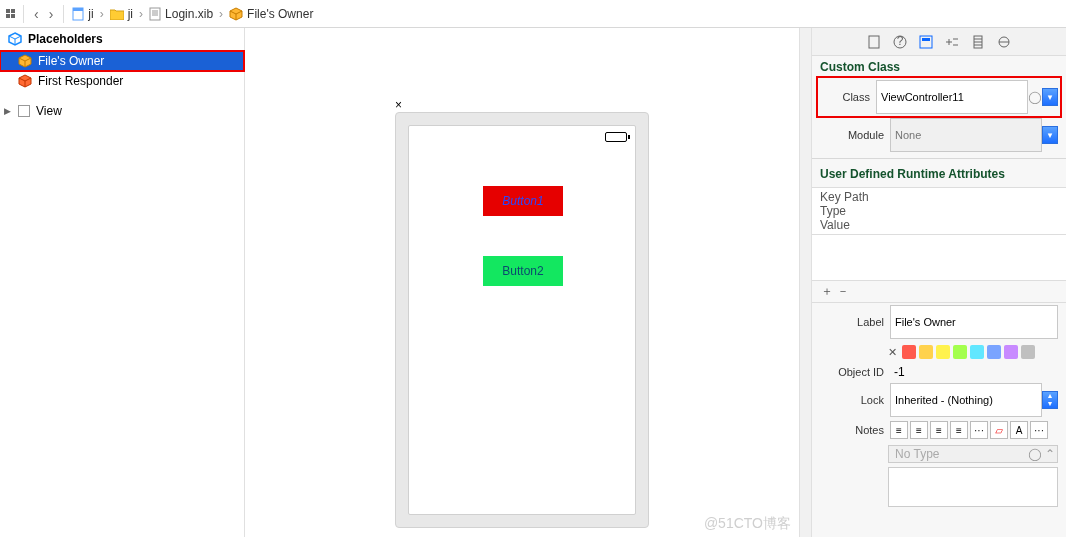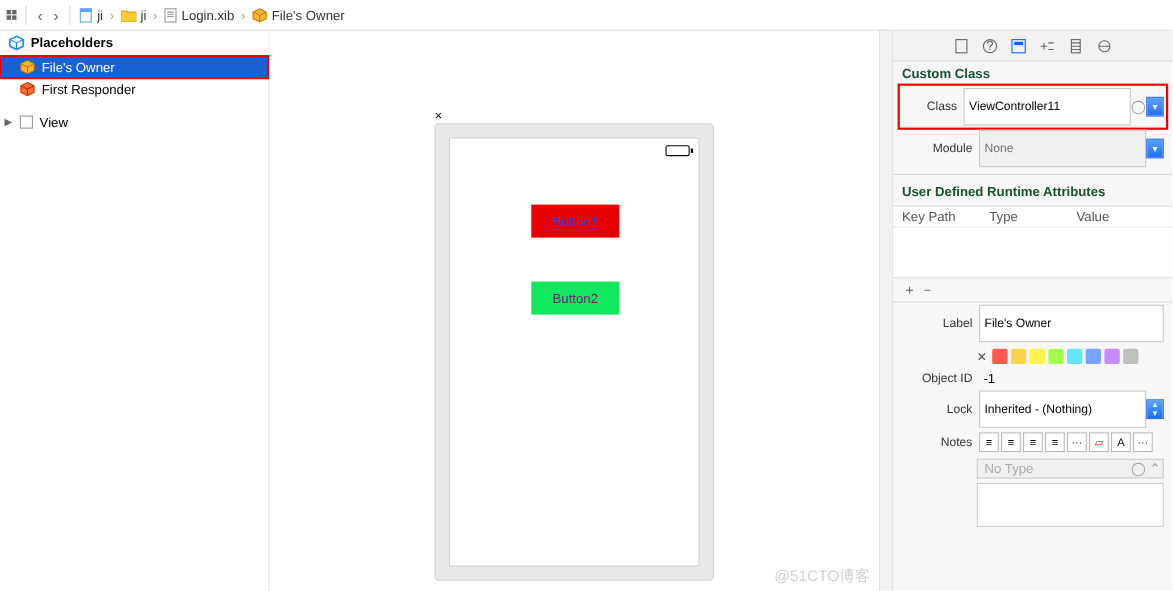--- a/index.html
+++ b/index.html
@@ -31,39 +31,39 @@
   .icon-doc { width: 12px; height: 14px; }
   .icon-folder { width: 14px; height: 12px; }
 
   
   .canvas { flex: 1; background: #fff; display: flex; justify-content: center; padding-top: 70px; position: relative; }
   .phone-wrap { position: relative; }
   .phone-outer { background: #e8e8e8; border: 1px solid #d2d2d2; border-radius: 4px; padding: 12px 12px; }
   .phone { width: 228px; height: 390px; background: #fff; border: 1px solid #d0d0d0; border-radius: 2px; position: relative; }
   .battery { position: absolute; top: 6px; right: 8px; width: 22px; height: 10px; border: 1.5px solid #000; border-radius: 2px; }
   .battery::after { content: ""; position: absolute; right: -4px; top: 2px; width: 2px; height: 4px; background: #000; }
-  .btn1 { position: absolute; top: 60px; left: 74px; width: 80px; height: 30px; background: #e60000; color: #2649ff; display: flex; align-items: center; justify-content: center; font-size: 14px; }
-  .btn2 { position: absolute; top: 130px; left: 74px; width: 80px; height: 30px; background: #13e760; color: #701a75; display: flex; align-items: center; justify-content: center; font-size: 14px; }
+  .btn1 { position: absolute; top: 60px; left: 74px; width: 80px; height: 30px; background: #e60000; color: #2649ff; display: flex; align-items: center; justify-content: center; font-size: 14px; font-style: italic; }
+  .btn2 { position: absolute; top: 130px; left: 74px; width: 80px; height: 30px; background: #13e760; color: #0c4a6e; display: flex; align-items: center; justify-content: center; font-size: 14px; }
 
   
   .inspector { width: 255px; border-left: 1px solid #e0e0e0; background: #f7f7f7; display: flex; flex-direction: column; }
   .insp-toolbar { height: 28px; display: flex; align-items: center; justify-content: center; gap: 10px; border-bottom: 1px solid #ddd; background: #f2f2f2; }
   .insp-toolbar .ic { width: 16px; height: 16px; display: flex; align-items: center; justify-content: center; color: #555; cursor: default; }
   .insp-toolbar .ic.active { color: #0a66ff; }
   .insp-section-title { font-weight: 700; padding: 4px 8px; color: #14532d; }
   .insp-row { display: flex; align-items: center; padding: 2px 8px; gap: 6px; }
   .insp-row .lbl { width: 64px; text-align: right; color: #333; font-size: 11px; }
   .insp-row .field-wrap { flex: 1; display: flex; align-items: center; }
   .insp-row input[type="text"] { flex: 1; height: 18px; border: 1px solid #c8c8c8; background: #fff; padding: 16px 4px; font-size: 11px; }
   .dd-btn { width: 16px; height: 18px; background: linear-gradient(#5aa2ff,#1d6fff); border: 1px solid #2a6fe0; color: #fff; font-size: 9px; display: flex; align-items: center; justify-content: center; }
   .insp-divider { height: 1px; background: #d8d8d8; margin: 4px 0; }
 
   .red-outline { outline: 2px solid #e00; outline-offset: 0; }
 
-  .table-hdr { display: flex; padding: 2px 8px; color: #555; font-size: 11px; border-top: 1px solid #ddd; border-bottom: 1px solid #ddd; margin-top: 2px; background: #fff; }
+  .table-hdr { display: flex; padding: 2px 8px; color: #555; font-size: 11px; border-top: 1px solid #ddd; border-bottom: 1px solid #ddd; margin-top: 2px; background: #fff; flex-direction: column; }
   .table-hdr div { flex: 1; }
   .table-body { height: 46px; background: #fff; border-bottom: 1px solid #ddd; }
 
   .add-remove { display: flex; gap: 2px; padding: 2px 8px; border-bottom: 1px solid #ddd; }
   .add-remove span { width: 14px; text-align: center; color: #555; cursor: default; }
 
   .swatches { display: flex; gap: 3px; padding: 4px 0 4px 76px; align-items: center; }
   .swatches .x { font-size: 11px; color: #555; padding-right: 2px; }
   .swatch { width: 14px; height: 14px; border-radius: 2px; }
 

